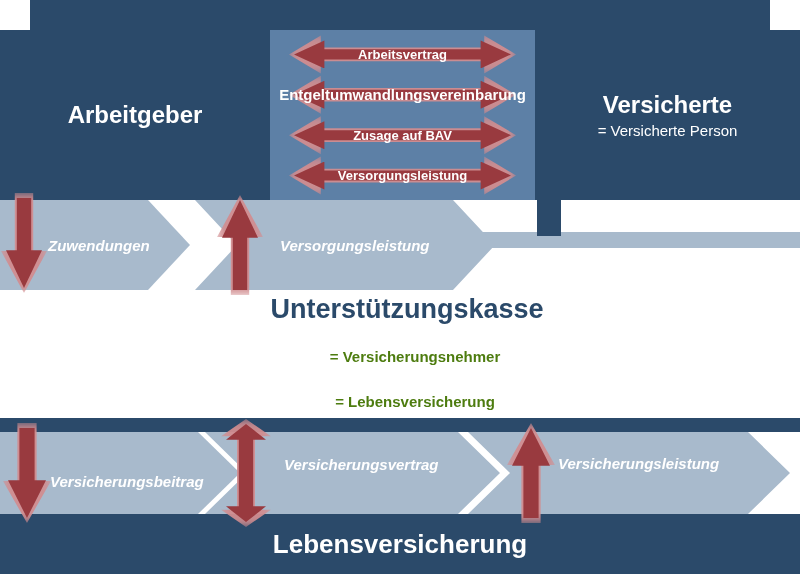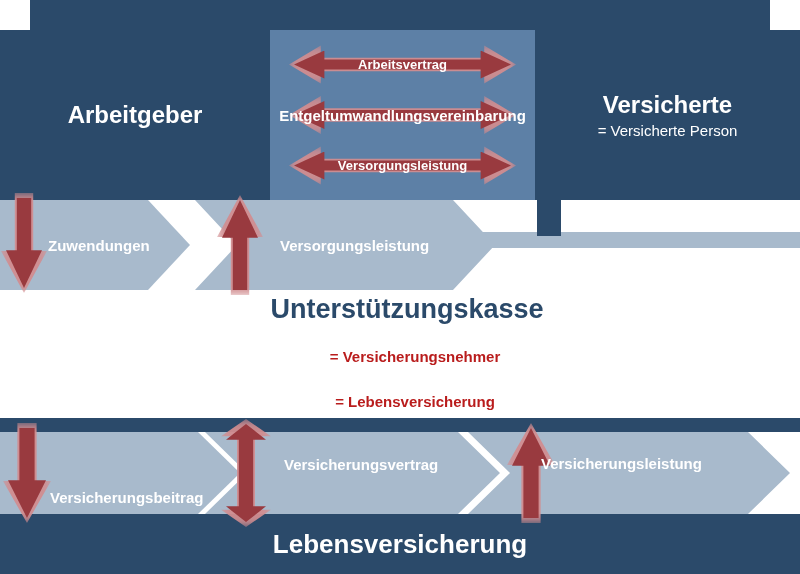--- a/index.html
+++ b/index.html
@@ -35,26 +35,26 @@
   .arrow > i{position:absolute;display:block;}
   .arrow .glow{left:-5px;right:-5px;top:-5px;bottom:-5px;background:#d18d90;filter:blur(4px);opacity:.95;}
   .arrow .body{left:0;right:0;top:0;bottom:0;background:#993a3f;}
   .arrow.lr > i{clip-path:polygon(0 50%,14% 0,14% 32%,86% 32%,86% 0,100% 50%,86% 100%,86% 68%,14% 68%,14% 100%);}
   .arrow.down > i{clip-path:polygon(30% 0,70% 0,70% 58%,100% 58%,50% 100%,0 58%,30% 58%);}
   .arrow.up > i{clip-path:polygon(50% 0,100% 42%,70% 42%,70% 100%,30% 100%,30% 42%,0 42%);}
   .arrow.updown > i{clip-path:polygon(50% 0,100% 16%,68% 16%,68% 84%,100% 84%,50% 100%,0 84%,32% 84%,32% 16%,0 16%);}
   .arrow.lr{left:4px;right:4px;top:4px;bottom:4px;}
 
   .flow-label{z-index:4;display:flex;align-items:center;
-    color:#ffffff;font-weight:bold;font-size:15px;white-space:nowrap;}
+    color:#ffffff;font-weight:bold;font-size:15px;white-space:nowrap;font-style:italic;}
 
   
   .fund{display:flex;flex-direction:column;align-items:center;justify-content:center;gap:20px;background:#ffffff;padding-left:7px;}
   .fund-title{color:#2b4a6a;font-weight:bold;font-size:27px;line-height:30px;white-space:nowrap;}
-  .fund-role{color:#b91c1c;font-weight:bold;font-size:15px;line-height:25px;white-space:nowrap;margin-left:16px;}
+  .fund-role{color:#4d7c0f;font-weight:bold;font-size:15px;line-height:25px;white-space:nowrap;margin-left:16px;}
 
   
   .bottom-band{display:flex;align-items:center;justify-content:center;}
   .bottom-title{color:#ffffff;font-weight:bold;font-size:26px;white-space:nowrap;}
 </style>
 </head>
 <body>
 
 <div class="stage">
 
@@ -71,20 +71,27 @@
           <i class="body"></i>
         </div>
       <div class="contract-label">Arbeitsvertrag</div>
     </div>
     <div class="contract">
       <div class="arrow lr">
           <i class="glow"></i>
           <i class="body"></i>
         </div>
       <div class="contract-label" style="font-size:15px;">Entgeltumwandlungsvereinbarung</div>
+    </div>
+    <div class="contract">
+      <div class="arrow lr">
+          <i class="glow"></i>
+          <i class="body"></i>
+        </div>
+      <div class="contract-label">Zusage auf BAV</div>
     </div>
     <div class="contract">
       <div class="arrow lr">
           <i class="glow"></i>
           <i class="body"></i>
         </div>
       <div class="contract-label">Versorgungsleistung</div>
     </div>
   </div>
 
@@ -120,31 +127,31 @@
   <div class="abs navy" style="left:0;top:418px;width:800px;height:14px;"></div>
 
   <div class="abs chev flat" style="left:0;top:432px;width:240px;height:82px;"></div>
   <div class="abs chev notch" style="left:205px;top:432px;width:295px;height:82px;"></div>
   <div class="abs chev notch" style="left:468px;top:432px;width:322px;height:82px;"></div>
 
   <div class="arrow down" style="left:8px;top:428px;width:38px;height:90px;">
       <i class="glow"></i>
       <i class="body"></i>
     </div>
-  <div class="abs flow-label" style="left:50px;top:456px;height:82px;">Versicherungsbeitrag</div>
+  <div class="abs flow-label" style="left:50px;top:440px;height:82px;">Versicherungsbeitrag</div>
 
   <div class="arrow updown" style="left:226px;top:424px;width:40px;height:98px;">
       <i class="glow"></i>
       <i class="body"></i>
     </div>
   <div class="abs flow-label" style="left:284px;top:432px;height:64px;">Versicherungsvertrag</div>
 
   <div class="arrow up" style="left:512px;top:428px;width:38px;height:90px;">
       <i class="glow"></i>
       <i class="body"></i>
     </div>
-  <div class="abs flow-label" style="left:541px;top:432px;height:62px;">Versicherungsleistung</div>
+  <div class="abs flow-label" style="left:558px;top:432px;height:62px;">Versicherungsleistung</div>
 
   <div class="abs navy bottom-band" style="left:0;top:514px;width:800px;height:60px;">
     <div class="bottom-title">Lebensversicherung</div>
   </div>
 
 </div>
 
 </body></html>

